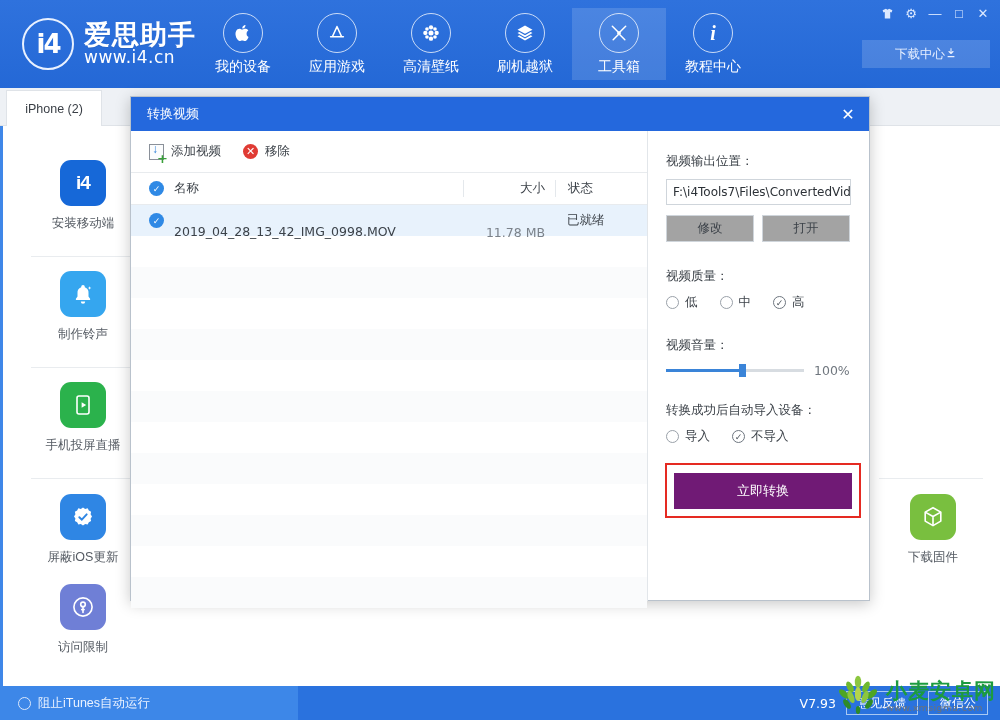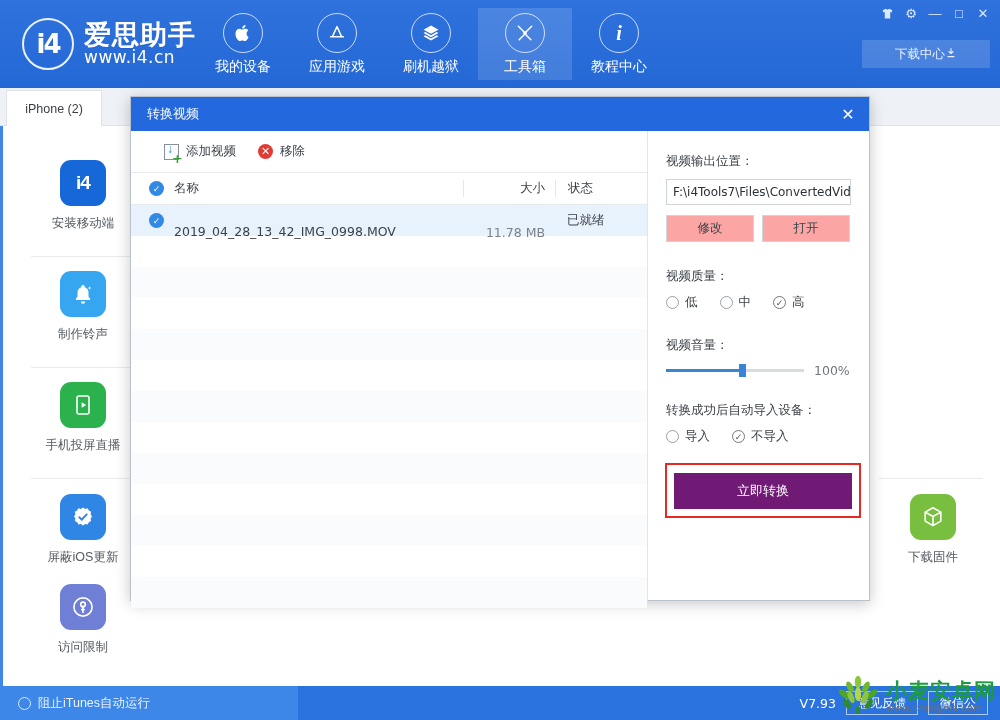--- a/index.html
+++ b/index.html
@@ -153,21 +153,21 @@
     position: relative; height: 470px;
     display: flex;
   }
   .dlg-left {
     width: 518px; height: 100%;
     border-right: 1px solid #e2e6ea;
     background: #ffffff;
   }
   .dlg-toolbar {
     height: 42px; display: flex; align-items: center;
-    padding-left: 33px; gap: 22px;
+    padding-left: 18px; gap: 22px;
     border-bottom: 1px solid #e8ebee;
   }
   .tb-btn {
     display: flex; align-items: center; gap: 7px;
     font-size: 12.5px; color: #3c4249; cursor: pointer;
   }
   .ic-add {
     width: 15px; height: 16px; position: relative;
     border: 1px solid #8a9099; background: #fbfcfd;
   }
@@ -222,21 +222,21 @@
     width: 185px; height: 26px;
     border: 1px solid #cfd5db; background: #fff;
     padding: 0 6px; font-size: 12px; color: #2c3137;
     font-family: "DejaVu Sans", sans-serif;
     display: flex; align-items: center;
     overflow: hidden; white-space: nowrap;
   }
   .btn-row { display: flex; gap: 8px; margin-top: 10px; }
   .sbtn {
     width: 88px; height: 27px;
-    border: 1px solid #cfd5db; background: #fca5a5;
+    border: 1px solid #cfd5db; background: #a3a3a3;
     font-size: 12.5px; color: #3c4249;
     display: flex; align-items: center; justify-content: center;
     cursor: pointer;
   }
   .radio-row { display: flex; align-items: center; gap: 6px; }
   .radio-group { display: flex; align-items: center; gap: 22px; }
   .radio {
     width: 13px; height: 13px; border-radius: 50%;
     border: 1px solid #9aa1a9; background: #fff;
     display: flex; align-items: center; justify-content: center;
@@ -338,20 +338,36 @@
         </div>
         <div class="nav-lbl">我的设备</div>
       </div>
       <div class="nav-item">
         <div class="nav-ic">
           <svg width="22" height="22" viewBox="0 0 24 24" fill="none" stroke="#fff" stroke-width="1.6">
               <path d="M5 16h14M12 5l-5 11M12 5l5 11" stroke-linecap="round"></path>
             </svg>
         </div>
         <div class="nav-lbl">应用游戏</div>
+      </div>
+      <div class="nav-item">
+        <div class="nav-ic">
+          <svg width="20" height="20" viewBox="0 0 24 24" fill="#fff">
+              <circle cx="12" cy="12" r="3"></circle>
+              <circle cx="12" cy="5.2" r="2.6"></circle>
+              <circle cx="12" cy="18.8" r="2.6"></circle>
+              <circle cx="5.2" cy="12" r="2.6"></circle>
+              <circle cx="18.8" cy="12" r="2.6"></circle>
+              <circle cx="7.2" cy="7.2" r="2.2"></circle>
+              <circle cx="16.8" cy="16.8" r="2.2"></circle>
+              <circle cx="16.8" cy="7.2" r="2.2"></circle>
+              <circle cx="7.2" cy="16.8" r="2.2"></circle>
+            </svg>
+        </div>
+        <div class="nav-lbl">高清壁纸</div>
       </div>
       <div class="nav-item">
         <div class="nav-ic">
           <svg width="20" height="20" viewBox="0 0 24 24" fill="#fff">
               <path d="M12 3 3 8l9 5 9-5-9-5zM3 12l9 5 9-5-2.2-1.2L12 14.6 5.2 10.8 3 12zM3 16l9 5 9-5-2.2-1.2L12 18.6 5.2 14.8 3 16z"></path>
             </svg>
         </div>
         <div class="nav-lbl">刷机越狱</div>
       </div>
       <div class="nav-item active">

